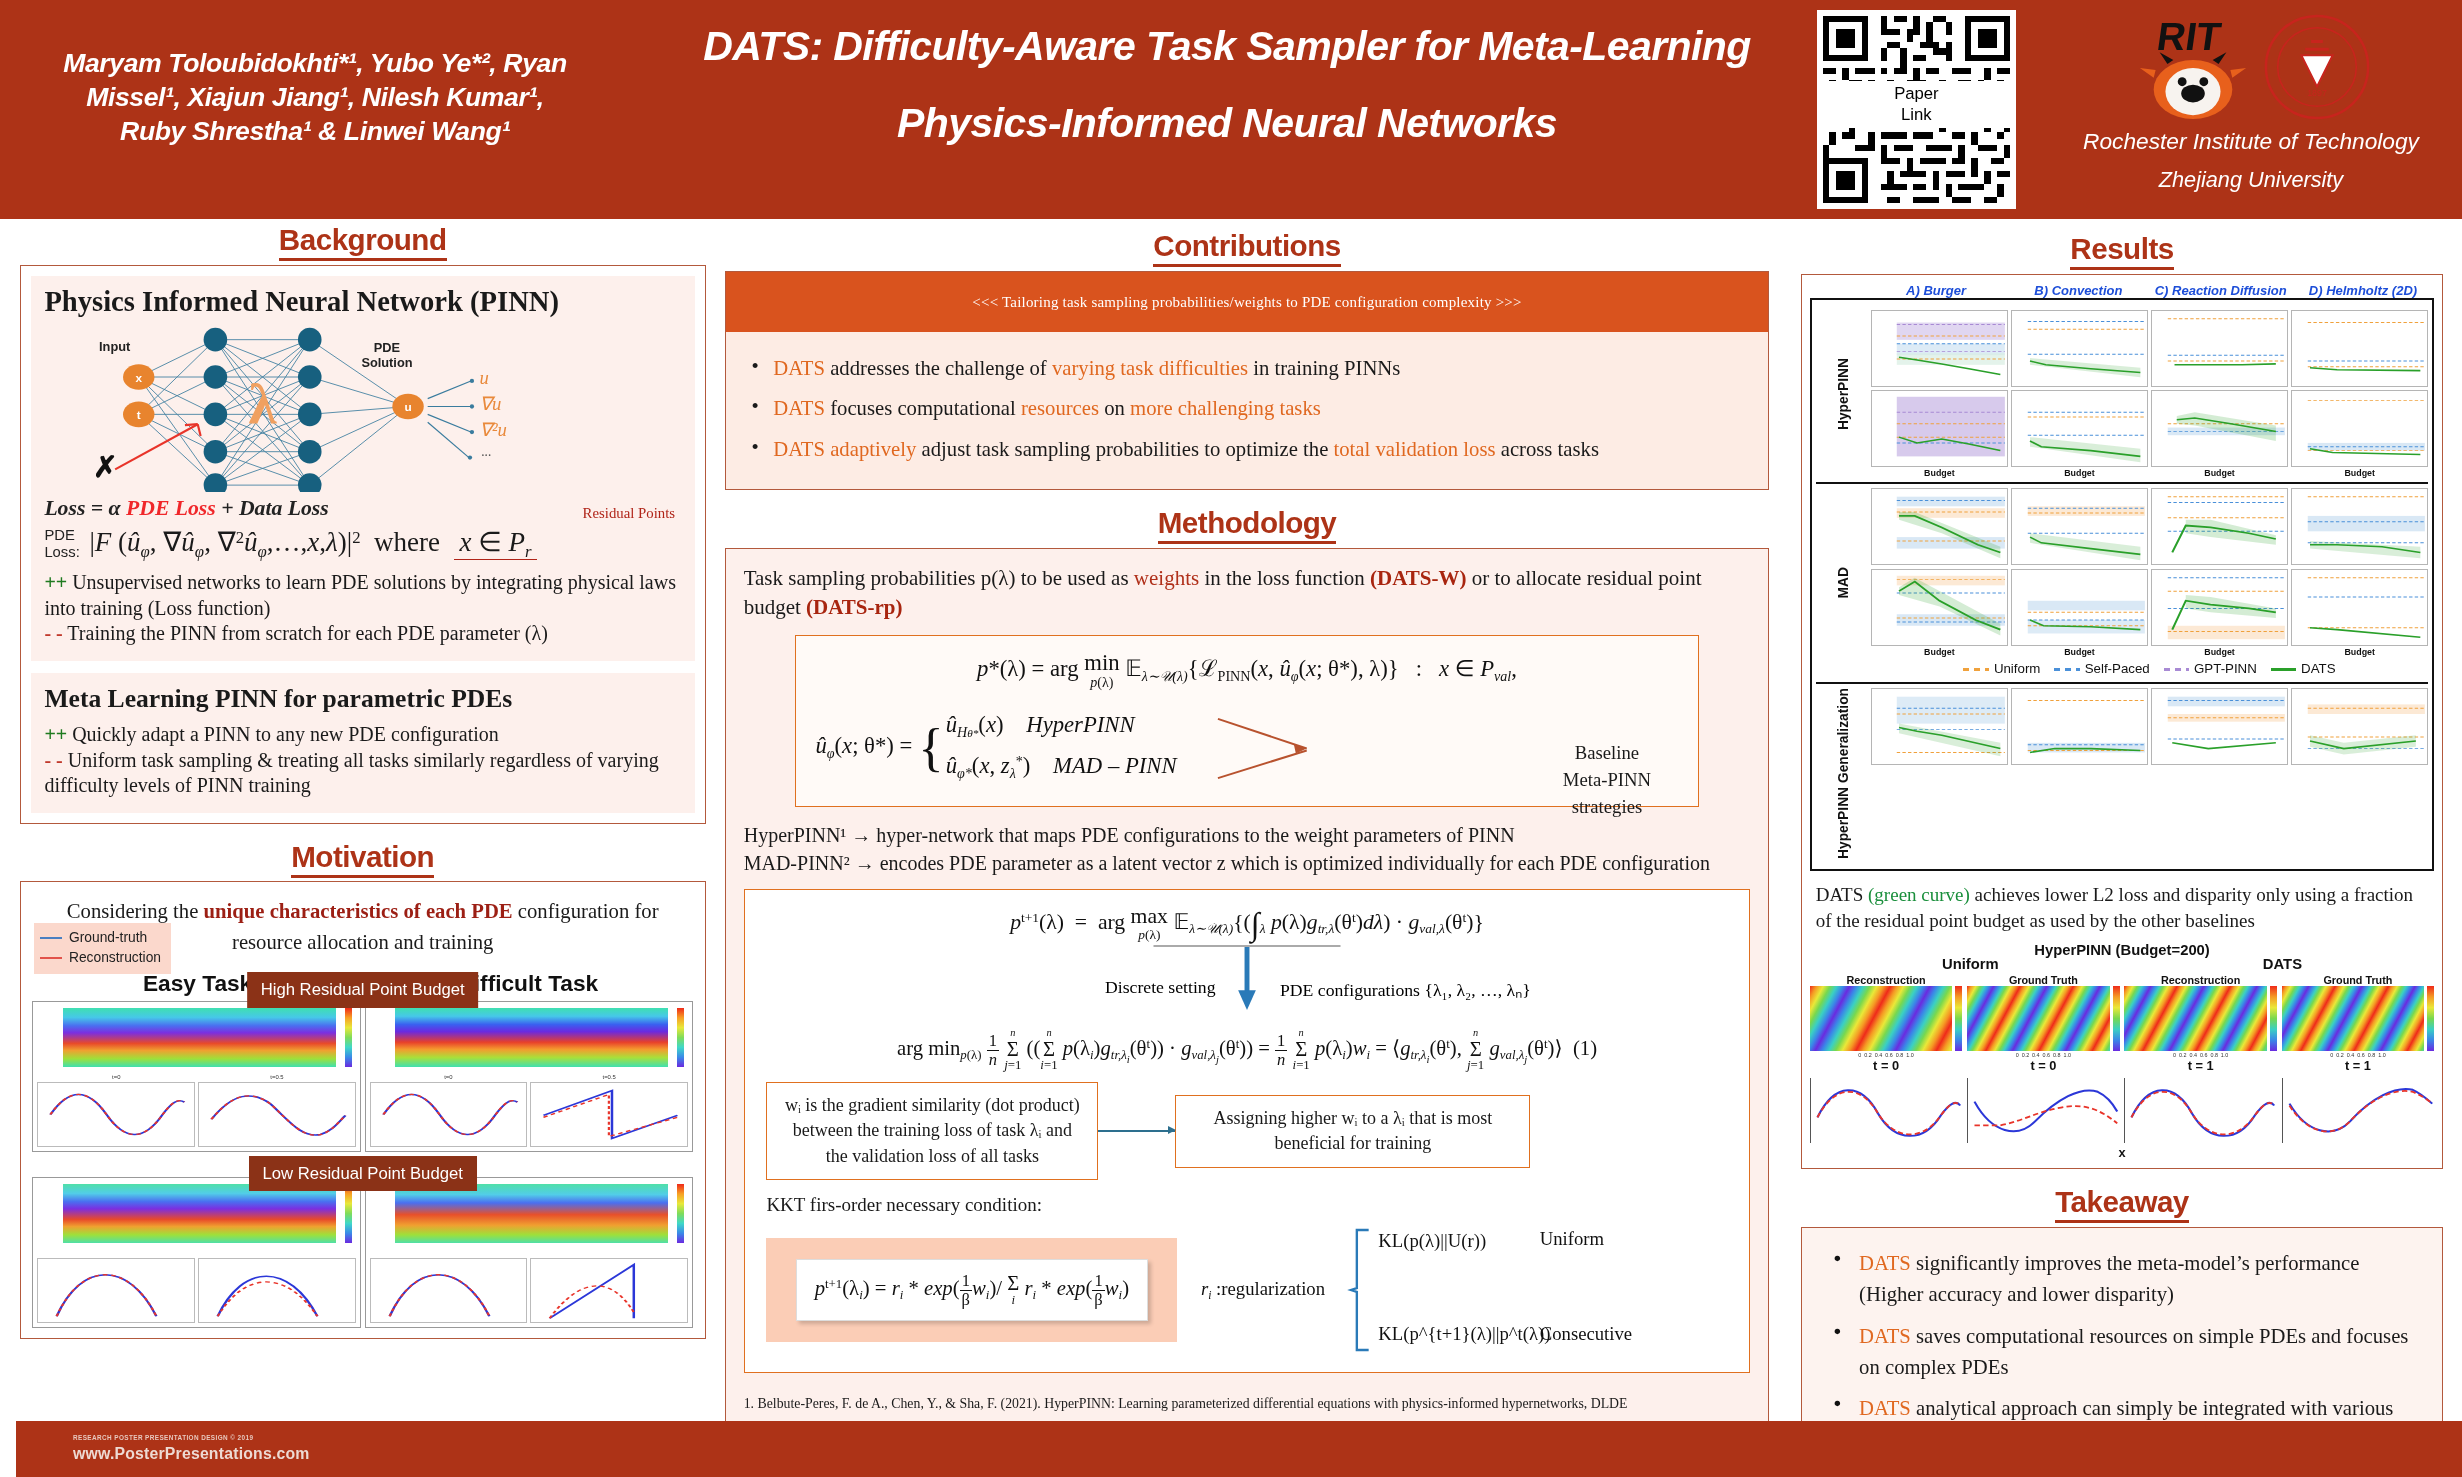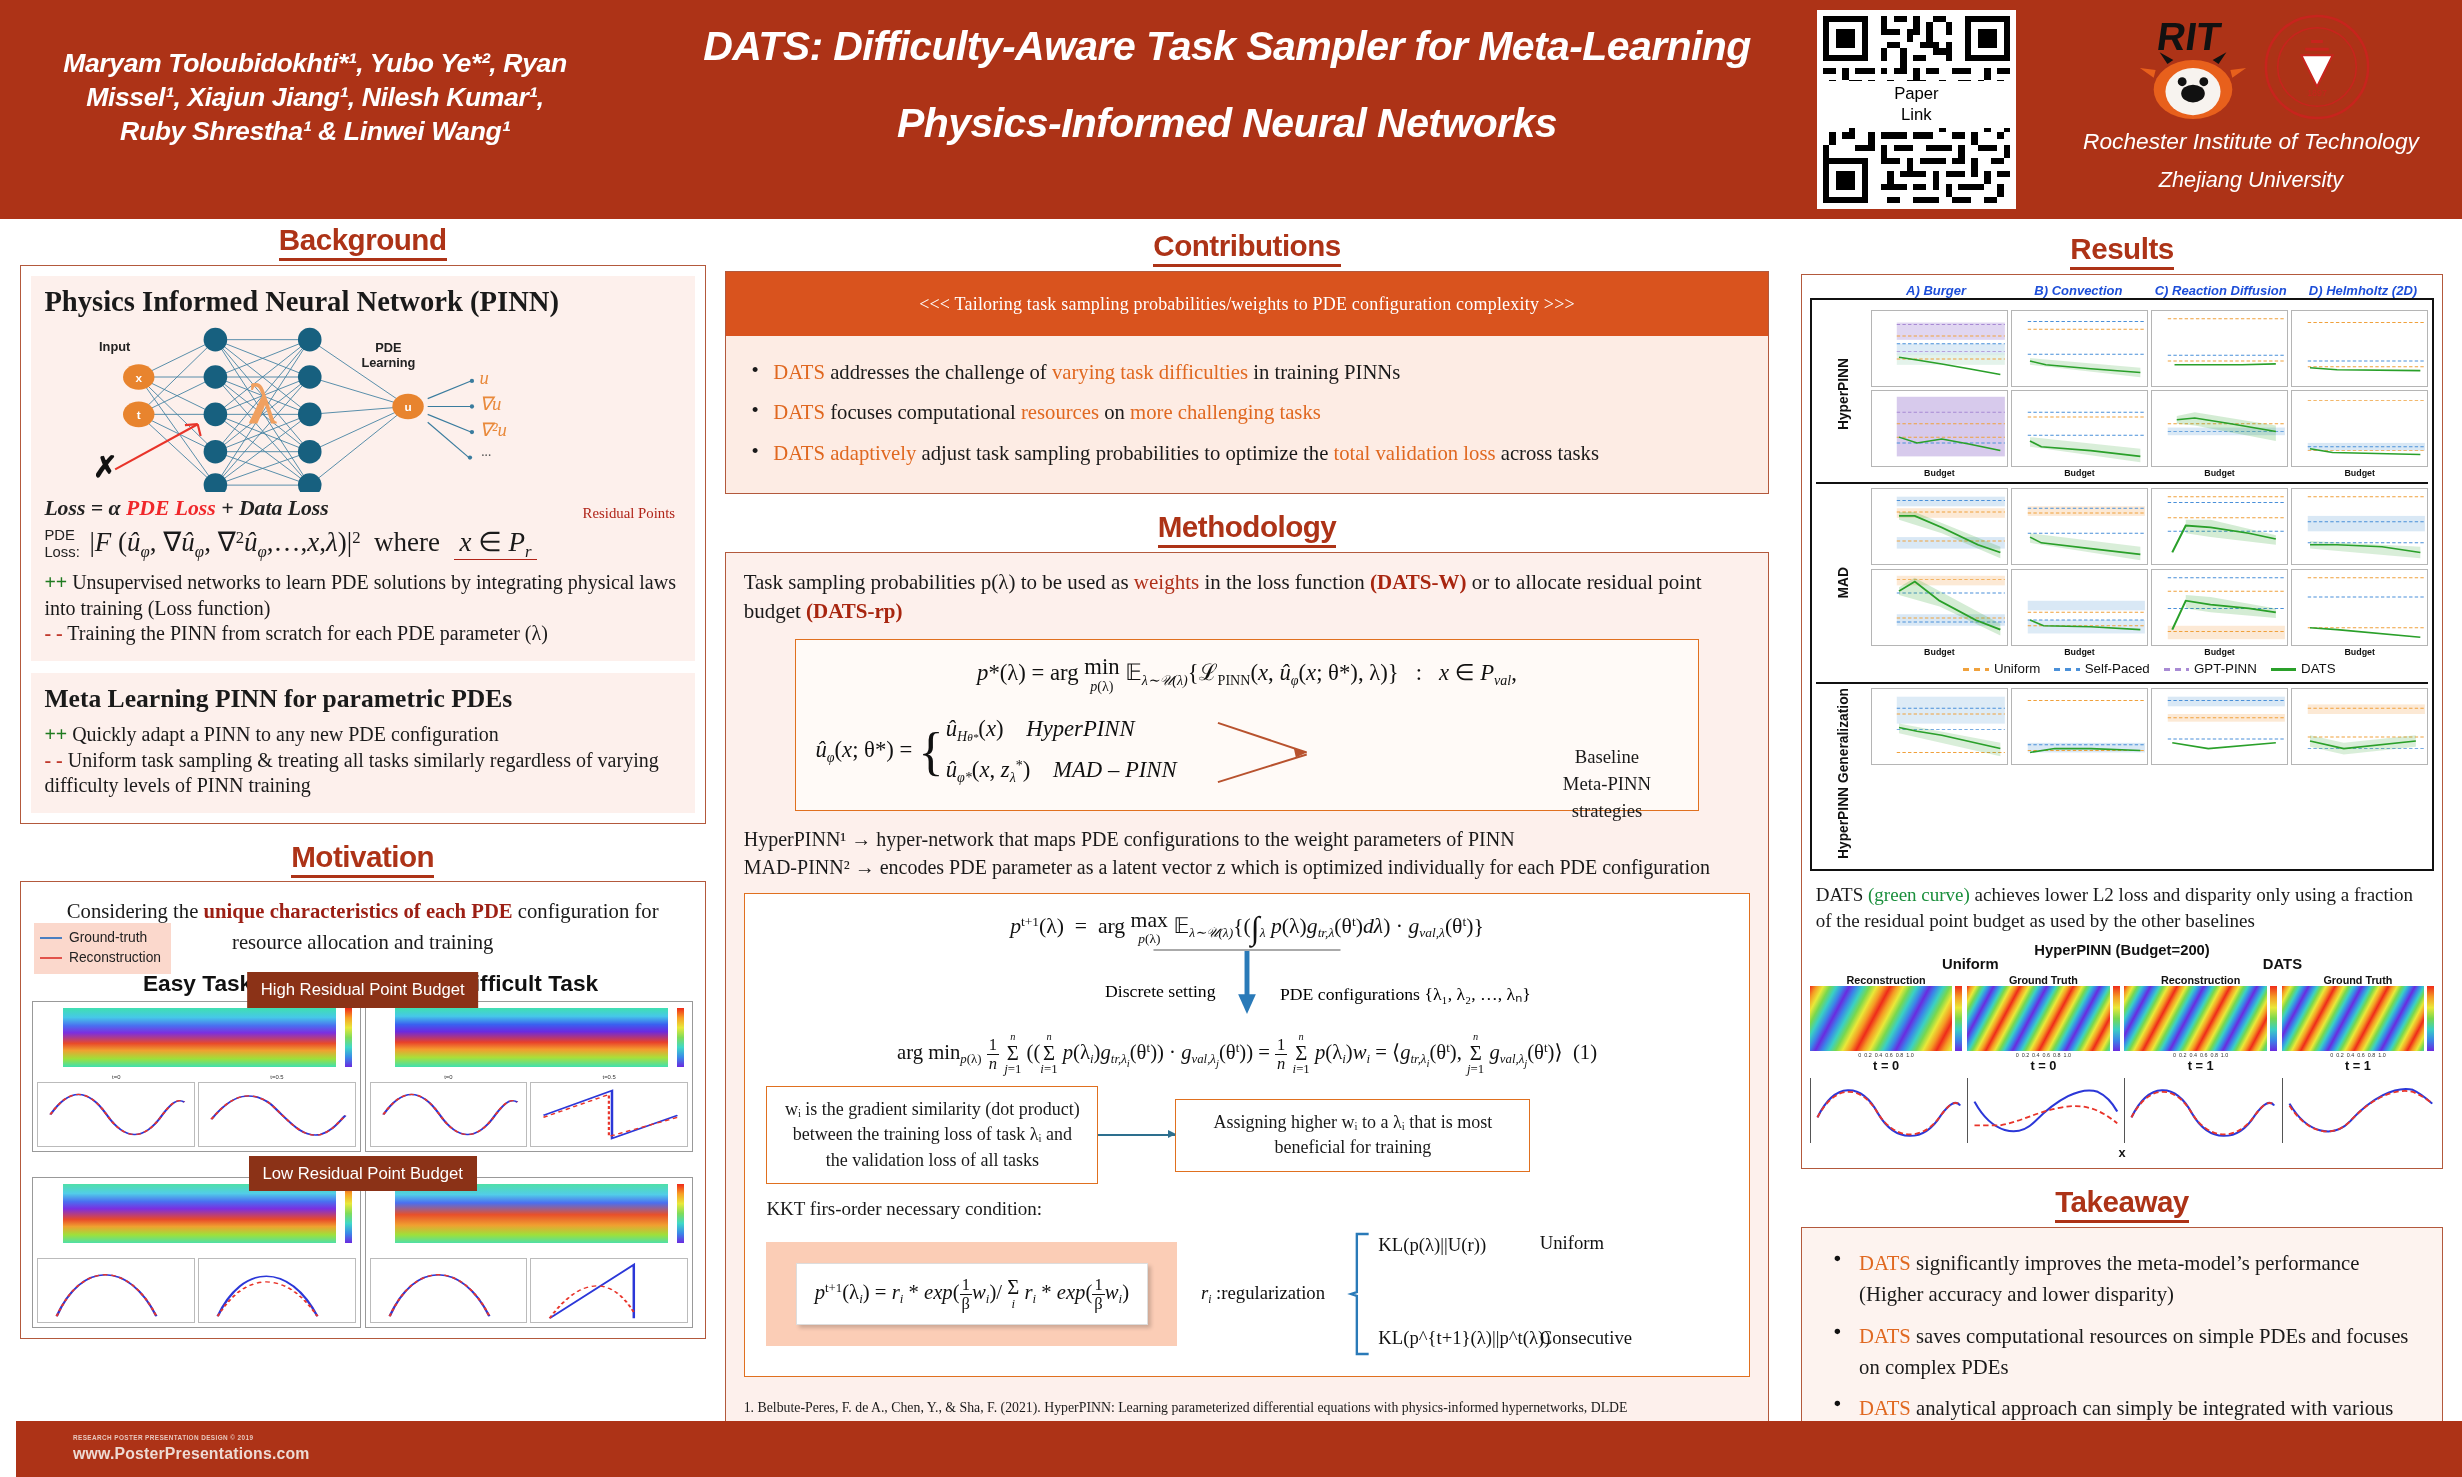--- a/index.html
+++ b/index.html
@@ -191,21 +191,21 @@
   .mini-cap {
     position:absolute; left:0; right:0; top:-8.9px; text-align:center;
     font-family:"Liberation Sans", sans-serif; font-size: 5.9px; color:#333;
   }
 
   
   .col-mid { position: absolute; left: 725px; top: 229px; width: 1044px; }
   .contrib-panel { margin-top: 7.9px; }
   .contrib-banner {
     background:#d9531e; color:#fff; text-align:center;
-    font-family:"Liberation Serif", serif; font-size: 18px;
+    font-family:"Liberation Serif", serif; font-size: 15px;
     padding: 21.7px 9.9px; letter-spacing: 0.2px;
   }
   .contrib-body { background:#fdece4; padding: 15.8px 21.7px 19.7px 21.7px; }
   .contrib-body ul { list-style: none; }
   .contrib-body li {
     font-family:"Liberation Serif", serif; font-size: 20.7px; color:#1a1a1a;
     line-height: 1.95; position: relative; padding-left: 25.6px;
   }
   .contrib-body li:before {
     content:"•"; position:absolute; left: 3.9px; top: -2px; color:#1a1a1a; font-size: 20.7px;
@@ -594,21 +594,21 @@
           <g fill="#3a7c9e">
             <circle cx="401" cy="62" r="2.2"></circle>
               <circle cx="401" cy="88" r="2.2"></circle>
             <circle cx="401" cy="114" r="2.2"></circle>
               <circle cx="399" cy="140" r="2.2"></circle>
           </g>
         </svg>
         <div class="nn-lbl" style="left:21.7px; top:19.7px;">Input</div>
         <div class="nn-lbl" style="left:284px; top:21.7px; line-height:1.15;">
           <div>PDE</div>
-          <div>Learning</div>
+          <div>Solution</div>
         </div>
         <div class="nn-out" style="left:402px; top:47px;">u</div>
         <div class="nn-out" style="left:402px; top:73px;">∇u</div>
         <div class="nn-out" style="left:402px; top:99px;">∇²u</div>
         <div class="nn-out" style="left:404px; top:124px; font-size:13.8px; color:#555;">...</div>
       </div>
 
       <div class="loss-eq">
         <span>Loss = α </span><span class="red">PDE Loss</span><span> + Data Loss</span>
       </div>

